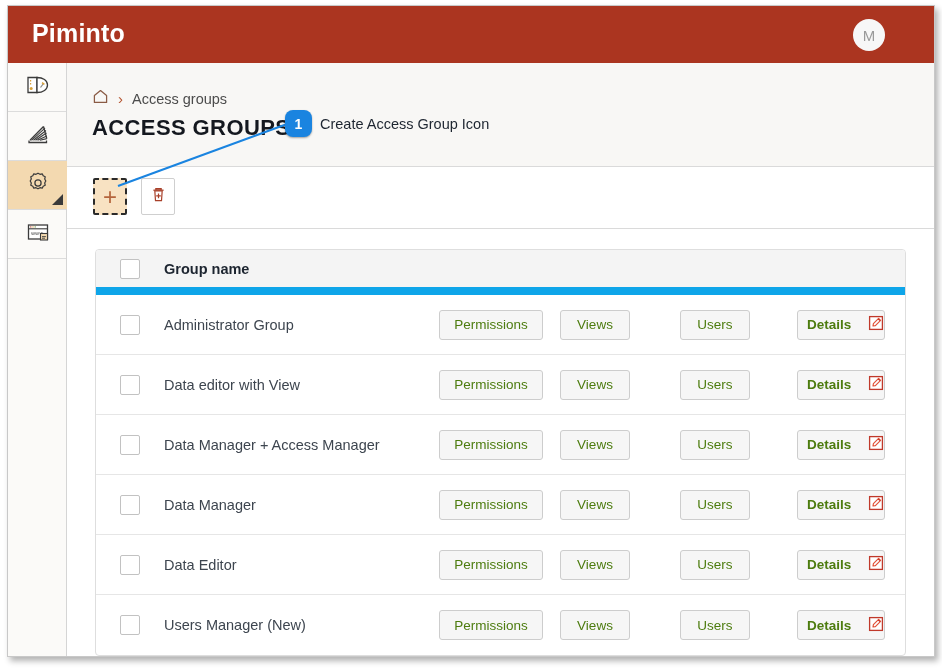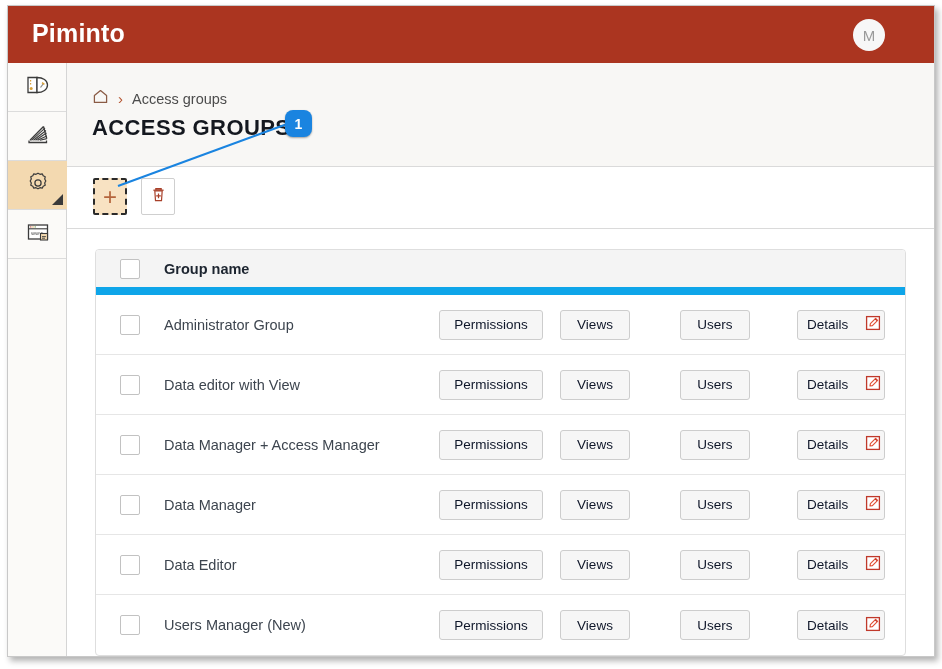--- a/index.html
+++ b/index.html
@@ -253,35 +253,36 @@
     align-items: center;
     flex: none;
     padding-right: 20px;
   }
   .act-btn {
     height: 30px;
     background: #f6f6f6;
     border: 1px solid #cdcdcd;
     border-radius: 3px;
     font-size: 13.5px;
-    color: #0f172a;
+    color: #4d7c0f;
     font-family: "Liberation Sans", sans-serif;
     display: flex;
     align-items: center;
     justify-content: center;
     box-sizing: border-box;
   }
   .w-perm { width: 104px; margin-right: 17px; }
   .w-views { width: 70px; margin-right: 50px; }
   .w-users { width: 70px; margin-right: 47px; }
   .w-details {
     width: 88px;
     gap: 17px;
     padding: 0 9px;
     justify-content: flex-start;
+    font-weight: bold;
   }
   .edit-ico { flex: none; display: block; }
 
   
   .anno-svg {
     position: absolute;
     left: 0;
     top: 0;
     width: 942px;
     height: 669px;
@@ -543,13 +544,14 @@
         </div>
       </div>
 
     </div>
   </div>
 
   <svg class="anno-svg">
     <line x1="287" y1="124" x2="118" y2="186" stroke="#1a84e0" stroke-width="2.1"></line>
   </svg>
   <div class="badge">1</div>
+  <div class="anno-text">Create Access Group Icon</div>
 </div>
 
 </body></html>

